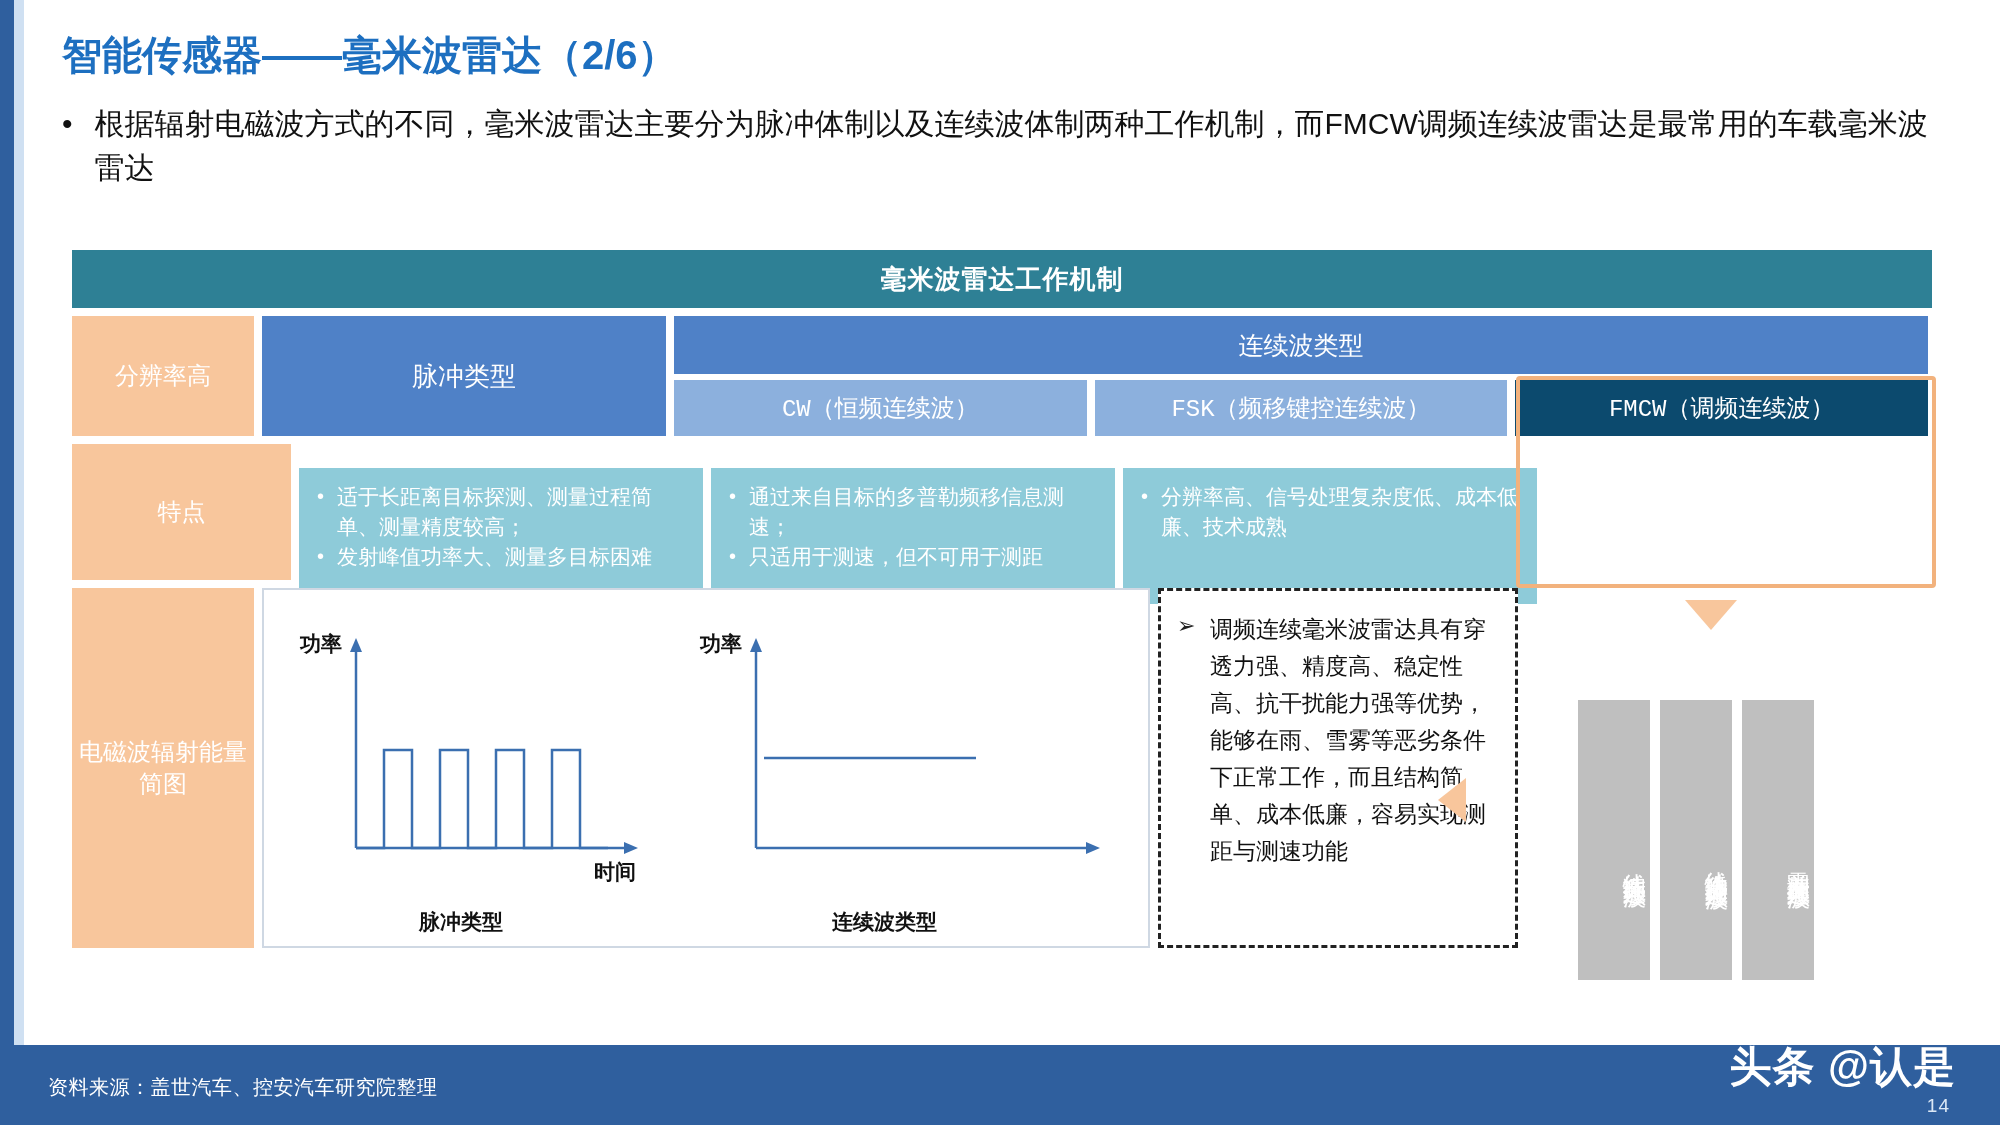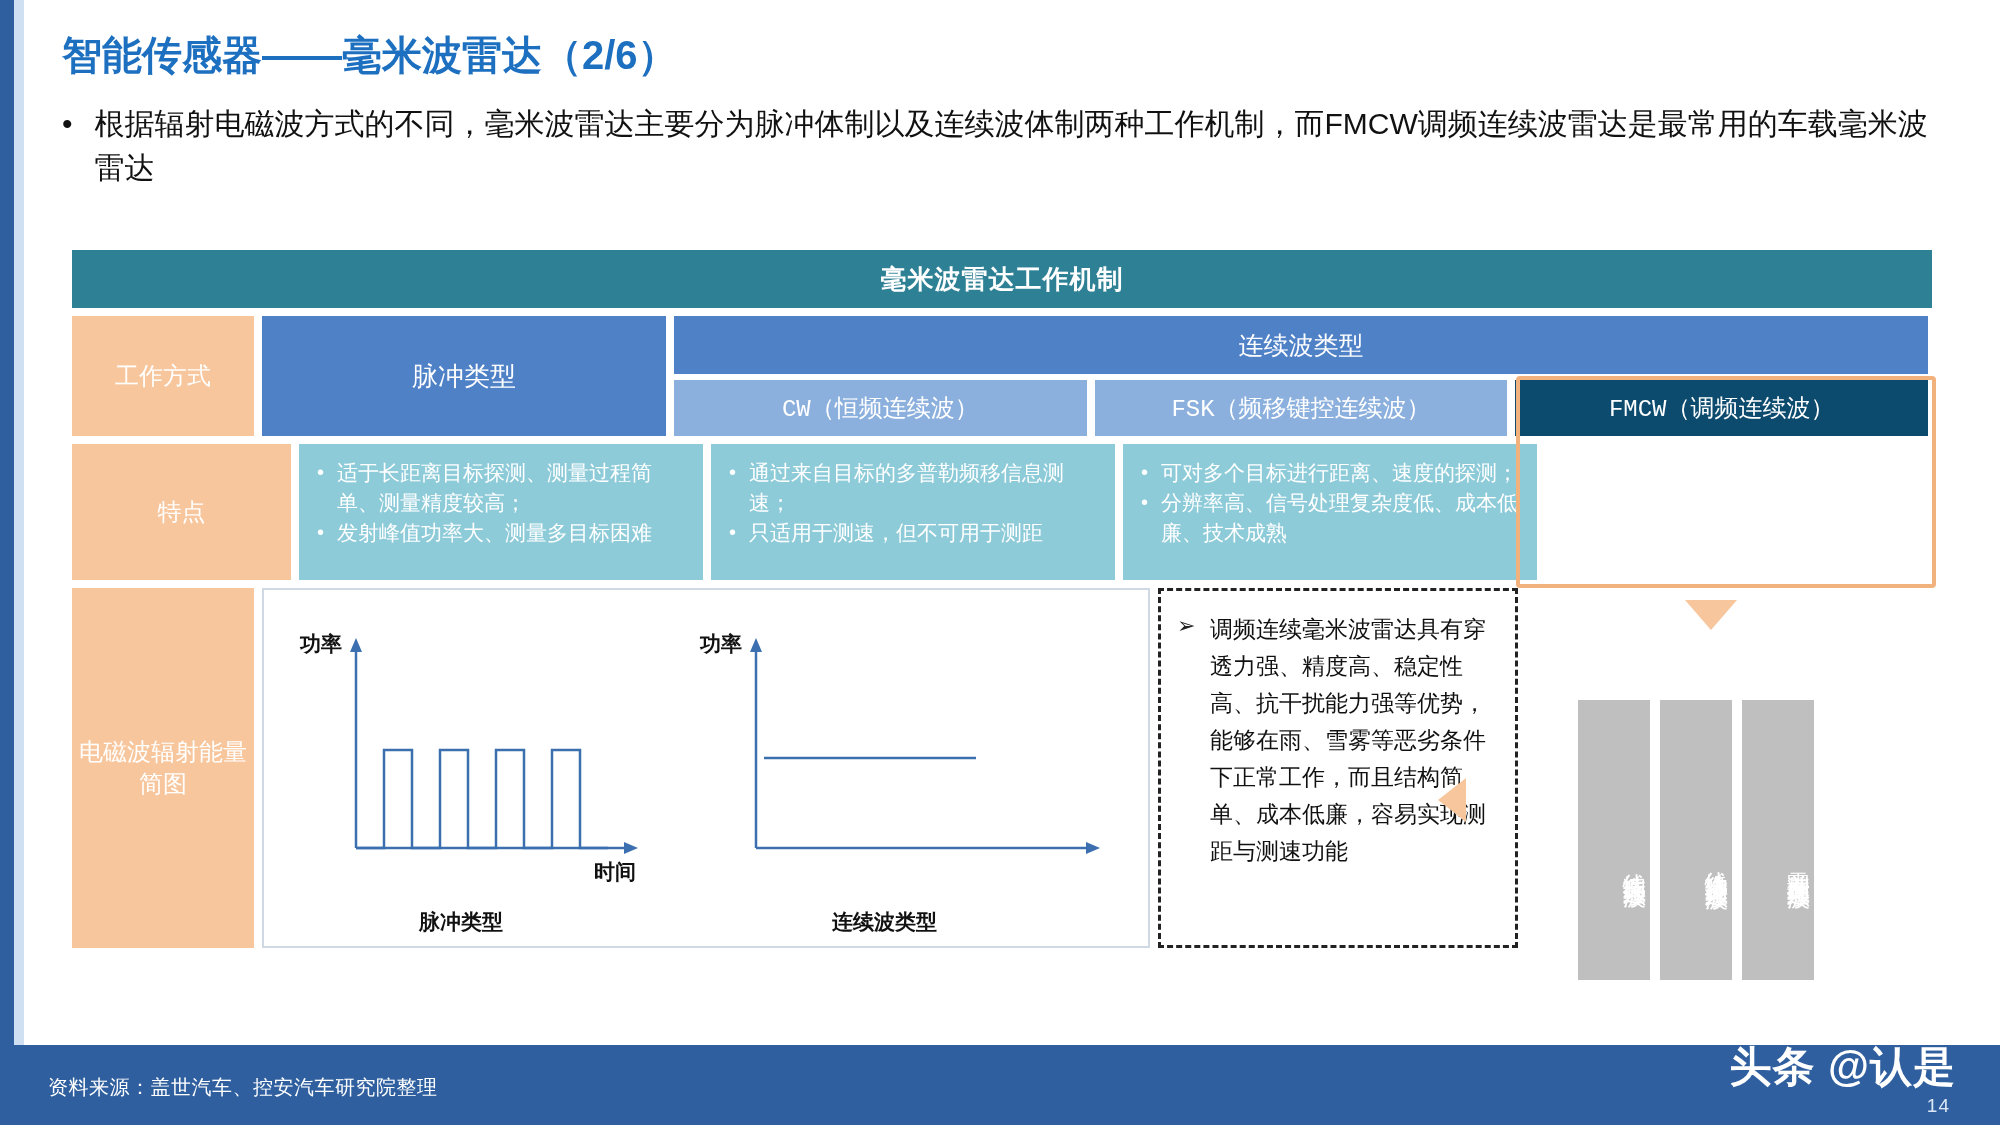--- a/index.html
+++ b/index.html
@@ -99,21 +99,21 @@
     font-family: Liberation Mono, monospace;
   }
   .cw-sub .sub.fmcw-hl { background: #0c4a6e; }
 
   
   #row2 { left: 72px; top: 444px; width: 1860px; height: 136px; }
   #row2 .rowlabel { width: 219px; height: 136px; }
   .feat {
     background: #8ecbd9; color: #ffffff; height: 136px;
     padding: 14px 16px 10px 18px;
-    font-size: 21px; line-height: 30px;
+    font-size: 21px; line-height: 30px; margin-top: 24px;
   }
   .feat ul { list-style: none; }
   .feat li { position: relative; padding-left: 20px; }
   .feat li:before {
     content: "•"; position: absolute; left: 0; top: -1px; font-size: 20px;
   }
   .f-pulse { width: 404px; }
   .f-cw    { width: 404px; }
   .f-fsk   { width: 412px; }
   .f-fmcw  { width: 414px; }
@@ -193,21 +193,21 @@
   <div class="slide-title">智能传感器——毫米波雷达（2/6）</div>
 
   <div class="lead">
     <div class="dot">•</div>
     <div class="txt">根据辐射电磁波方式的不同，毫米波雷达主要分为脉冲体制以及连续波体制两种工作机制，而FMCW调频连续波雷达是最常用的车载毫米波雷达</div>
   </div>
 
   <div class="tbl-head">毫米波雷达工作机制</div>
 
   <div class="row" id="row1">
-    <div class="rowlabel">工作方式</div>
+    <div class="rowlabel">分辨率高</div>
     <div class="pulse-cell">脉冲类型</div>
     <div class="cw-group">
       <div class="cw-top">连续波类型</div>
       <div class="cw-sub">
         <div class="sub">CW（恒频连续波）</div>
         <div class="sub">FSK（频移键控连续波）</div>
         <div class="sub fmcw-hl">FMCW（调频连续波）</div>
       </div>
     </div>
   </div>
@@ -225,21 +225,20 @@
     <div class="feat f-cw">
       <ul>
         <li>通过来自目标的多普勒频移信息测速；</li>
         <li>只适用于测速，但不可用于测距</li>
       </ul>
     </div>
 
 
     <div class="feat f-fmcw">
       <ul>
-        <li>可对多个目标进行距离、速度的探测；</li>
         <li>分辨率高、信号处理复杂度低、成本低廉、技术成熟</li>
       </ul>
     </div>
   </div>
 
   <div class="fmcw-frame"></div>
 
   <div class="arrow-down"></div>
 
   <div class="row" id="row3">

